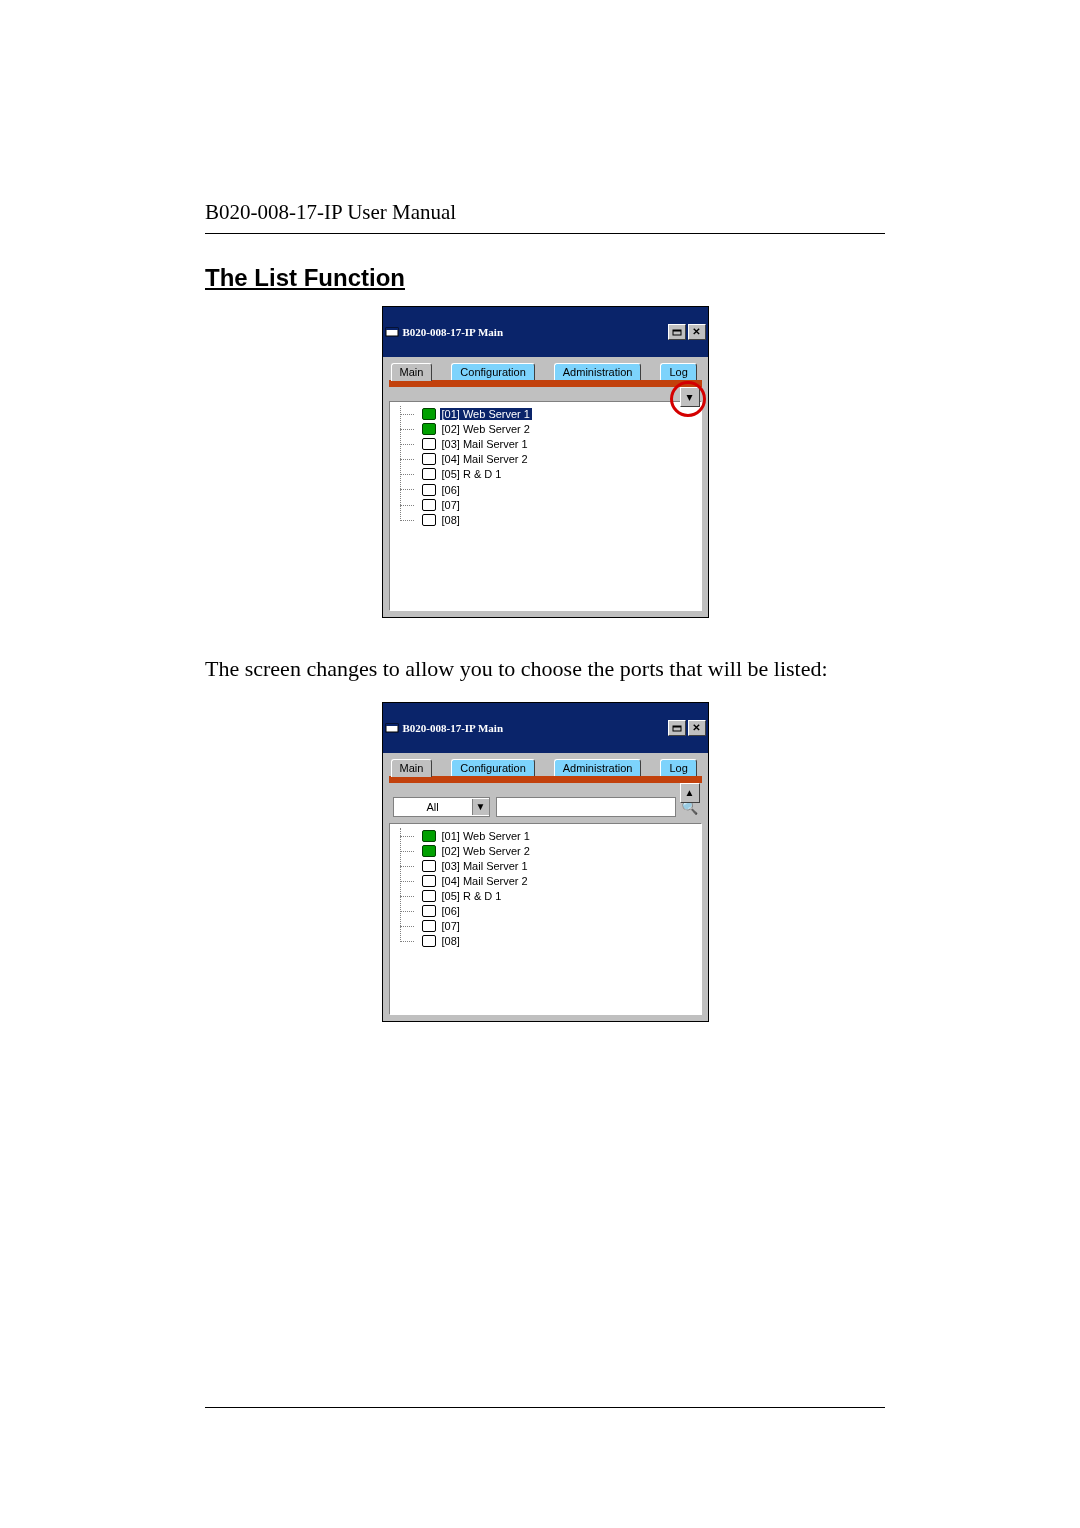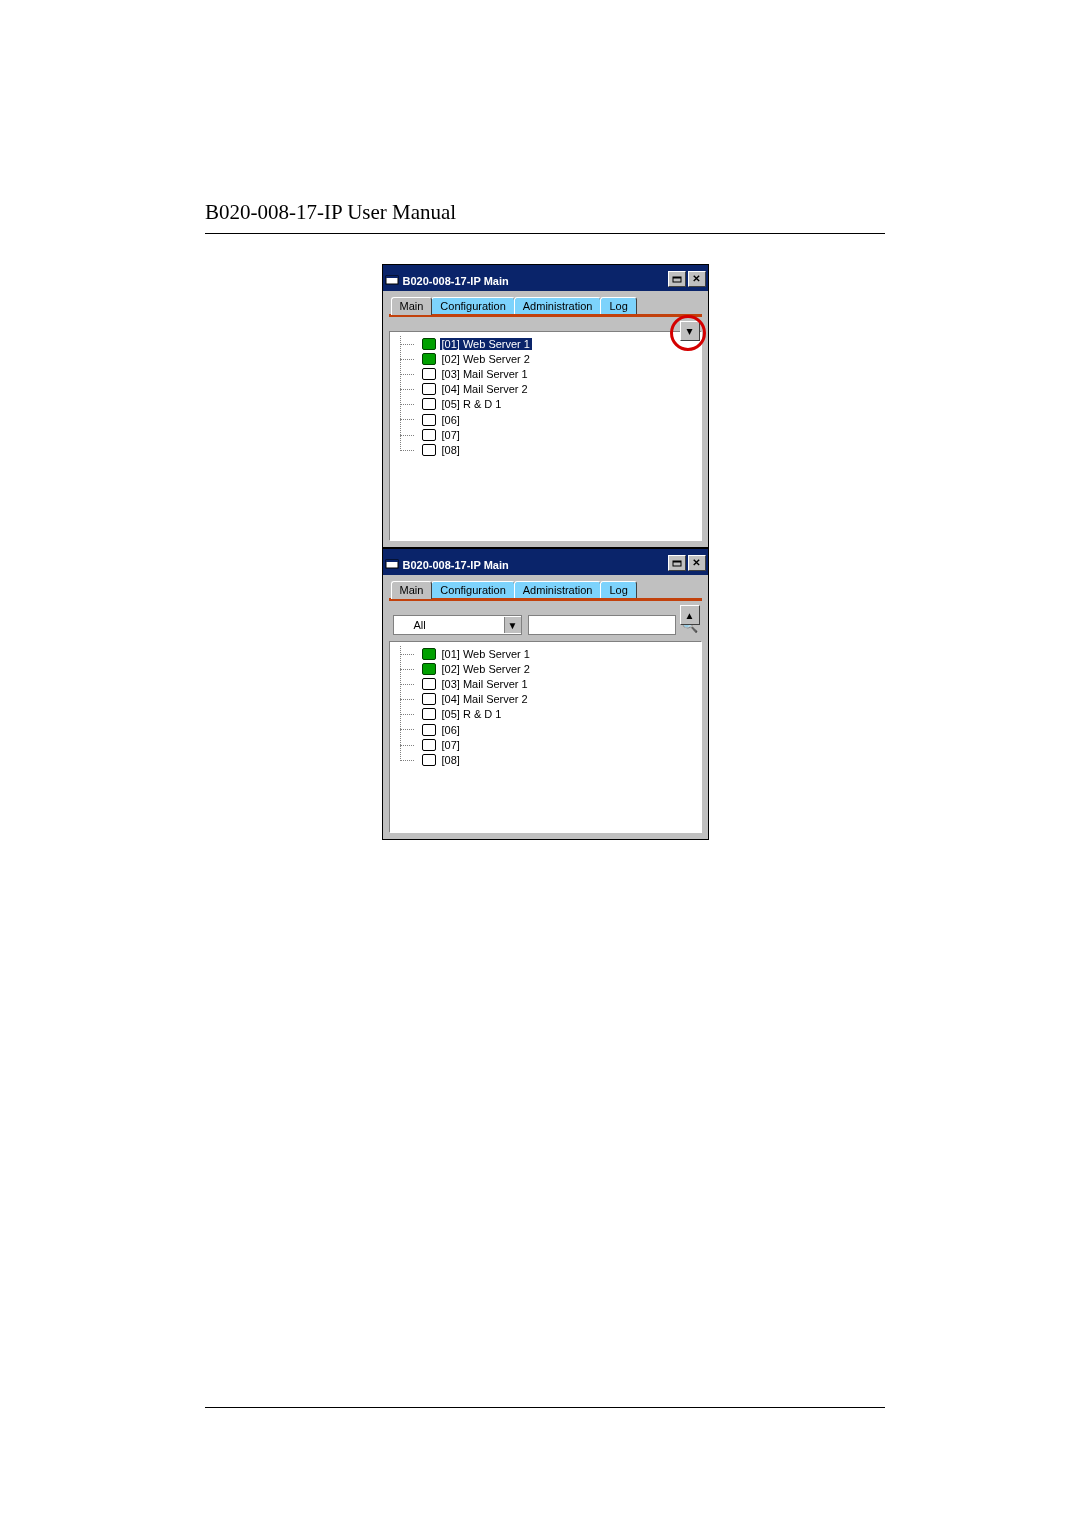--- a/index.html
+++ b/index.html
@@ -54,22 +54,23 @@
     border: 1px solid #000;
     font-family: "MS Sans Serif", Tahoma, Arial, sans-serif;
     font-size: 11px;
     color: #000;
   }
   .titlebar {
     background: #0a246a;
     color: #fff;
     height: 18px;
     display: flex;
-    align-items: flex-end;
-    padding: 4px 2px;
+    align-items: center;
+    padding: 16px 2px;
+    font-family: Liberation Serif, serif;
   }
   .titlebar .icon {
     width: 14px;
     height: 14px;
     margin-right: 4px;
   }
   .titlebar .title-text {
     flex: 1;
     font-weight: bold;
     font-size: 11px;
@@ -90,22 +91,23 @@
     line-height: 10px;
     font-weight: bold;
     color: #000;
   }
   .win-body {
     padding: 6px;
     position: relative;
   }
   .tabs {
     display: flex;
-    border-bottom: 3px solid #c2410c;
+    border-bottom: 7px solid #c2410c;
     padding-left: 2px;
+    gap: 20px;
   }
   .tab {
     background: #7dd3fc;
     border: 1px solid #fff;
     border-right-color: #404040;
     border-bottom: none;
     border-top-left-radius: 3px;
     border-top-right-radius: 3px;
     padding: 2px 8px;
     font-size: 11px;
@@ -165,22 +167,23 @@
   }
   .combo {
     display: flex;
     align-items: center;
     border: 1px solid #808080;
     background: #fff;
     font-size: 11px;
     height: 18px;
   }
   .combo .combo-text {
-    padding: 0 20px;
+    padding: 0 4px;
     min-width: 70px;
+    text-align: center;
   }
   .combo .combo-btn {
     width: 16px;
     height: 16px;
     background: #c0c0c0;
     border-left: 1px solid #808080;
     display: flex;
     align-items: center;
     justify-content: center;
     font-size: 10px;
@@ -280,20 +283,21 @@
   svg { display: block; }
 </style>
 </head>
 <body>
 
 <div class="page">
 
   <div class="running-header">B020-008-17-IP User Manual</div>
   <hr class="running-rule">
 
+  <h2 class="section-title">The List Function</h2>
 
 
   <div class="screenshot-wrap">
     <div class="win">
       <div class="titlebar">
         <span class="icon">
           <svg viewBox="0 0 14 14">
               <rect x="1" y="3" width="12" height="8" fill="#fff" stroke="#000"></rect>
               <rect x="1" y="3" width="12" height="2" fill="#0a246a"></rect>
             </svg>
@@ -329,20 +333,21 @@
                 <li><span class="node-icon icon-offline"></span><span class="row-label">[06]</span></li>
                 <li><span class="node-icon icon-offline"></span><span class="row-label">[07]</span></li>
                 <li><span class="node-icon icon-offline"></span><span class="row-label">[08]</span></li>
               </ul>
             </div>
         </div>
       </div>
     </div>
   </div>
 
+  <p class="para2">The screen changes to allow you to choose the ports that will be listed:</p>
 
   <div class="screenshot-wrap">
     <div class="win">
       <div class="titlebar">
         <span class="icon">
           <svg viewBox="0 0 14 14">
               <rect x="1" y="3" width="12" height="8" fill="#fff" stroke="#000"></rect>
               <rect x="1" y="3" width="12" height="2" fill="#0a246a"></rect>
             </svg>
         </span>

